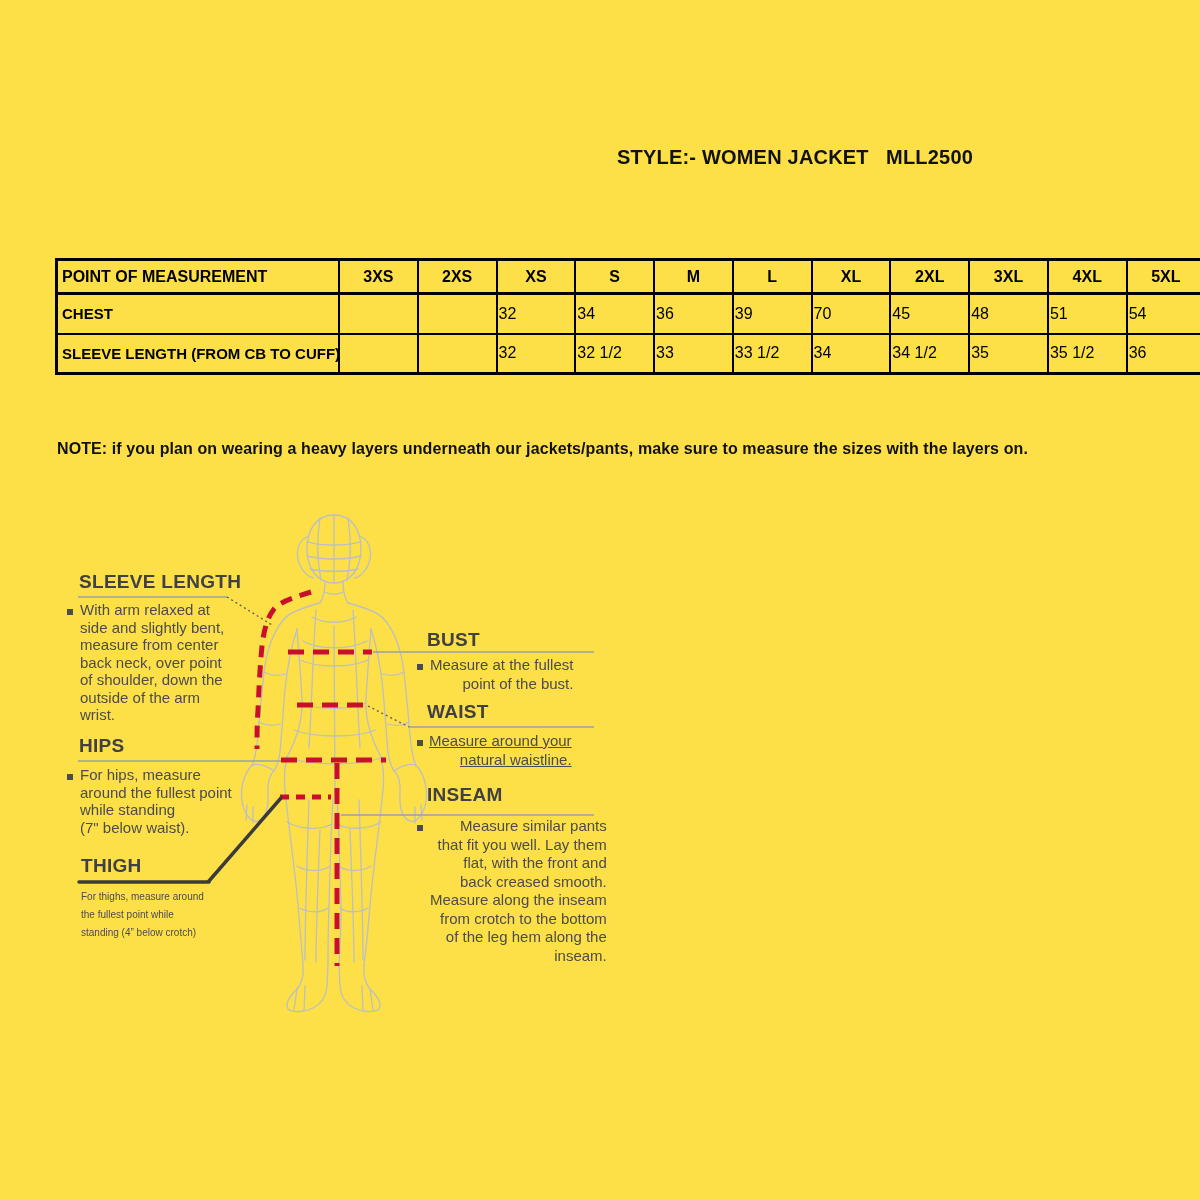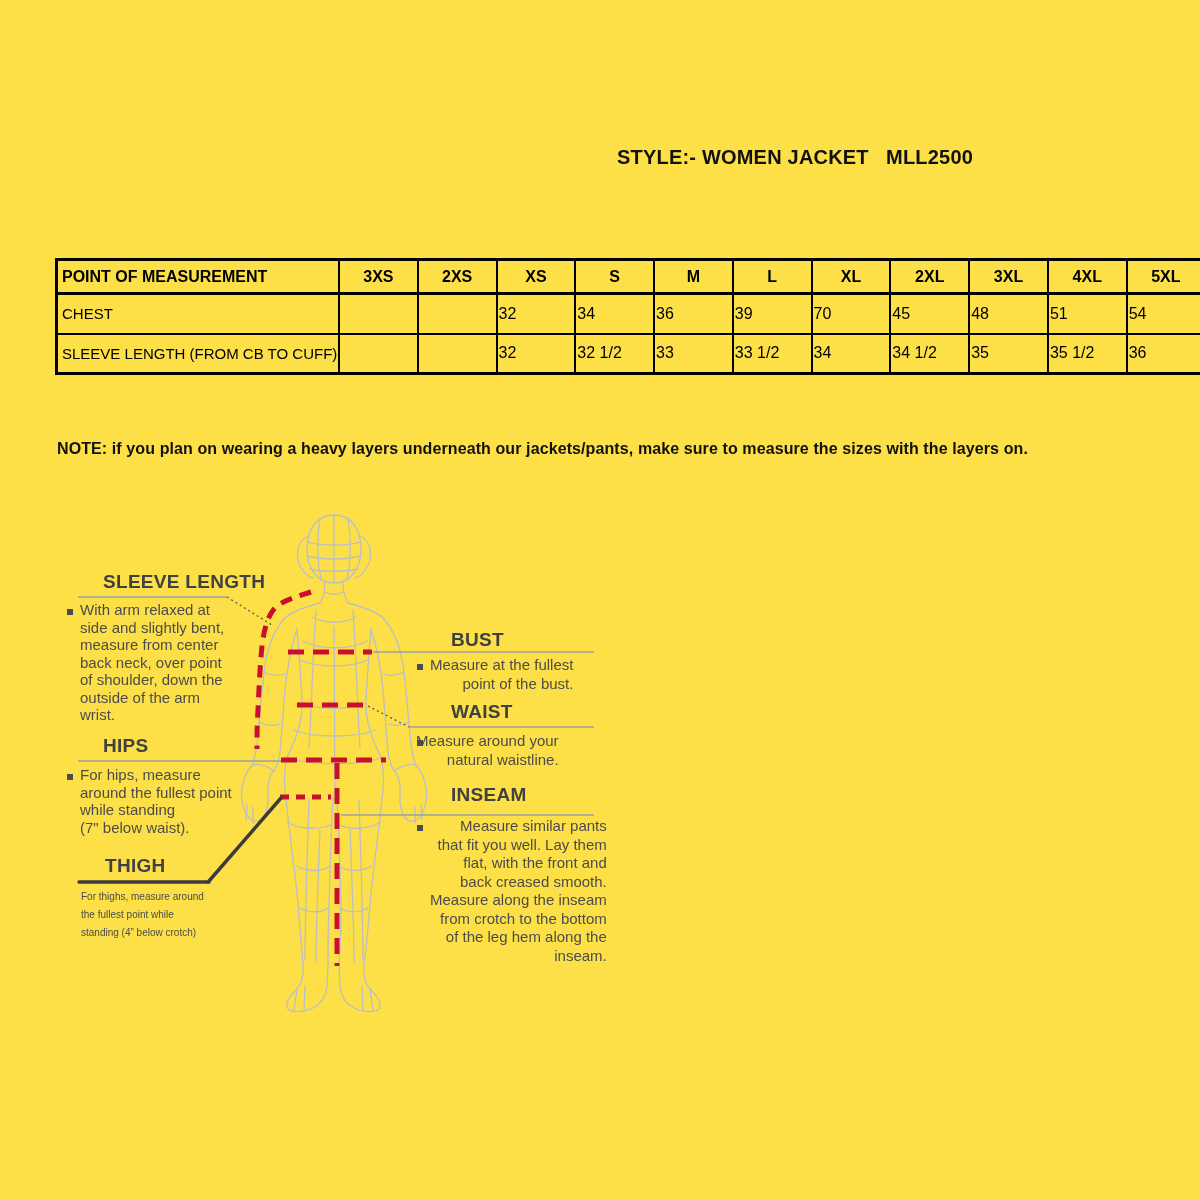--- a/index.html
+++ b/index.html
@@ -36,29 +36,29 @@
     color:#000;
     overflow:hidden;white-space:nowrap;
   }
   #size-table thead th{
     height:29px;font-size:16px;font-weight:bold;text-align:center;
     border-bottom:3px solid #000;
   }
   #size-table thead th.rowhead{text-align:left;padding-left:4px;}
   #size-table tbody tr{height:40px;}
   #size-table td{font-size:16px;font-weight:400;text-align:left;}
-  #size-table td.rowlabel{font-weight:normal;font-size:15px;padding-left:4px;}
+  #size-table td.rowlabel{font-weight:bold;font-size:15px;padding-left:4px;}
   #note-line{
     left:57px;top:440px;
     font-size:16px;font-weight:bold;color:var(--ink);
     letter-spacing:0.1px;white-space:pre;
   }
   
   .dg-heading{
-    font-size:19px;font-weight:bold;color:#414141;letter-spacing:0.3px;white-space:pre;margin-left:24px;
+    font-size:19px;font-weight:bold;color:#414141;letter-spacing:0.3px;white-space:pre;
   }
   .dg-body{
     font-size:15px;color:var(--body-ink);white-space:pre-line;
   }
   .lh-left{line-height:17.5px;}
   .lh-right{line-height:18.5px;text-align:right;}
   .lh-thigh{line-height:18.2px;font-size:10px;}
   .bullet{
     width:6px;height:6px;background:#4c4c4c;
   }
@@ -243,21 +243,21 @@
 the fullest point while
 standing (4” below crotch)</div>
 
     <div class="abs dg-heading" style="left:427px;top:629px;">BUST</div>
     <div class="abs bullet" style="left:417px;top:664px;"></div>
     <div class="abs dg-body lh-right" style="left:430px;top:656px;">Measure at the fullest
 point of the bust.</div>
 
     <div class="abs dg-heading" style="left:427px;top:701px;">WAIST</div>
     <div class="abs bullet" style="left:417px;top:740px;"></div>
-    <div class="abs dg-body lh-right" style="left:416px;top:732px;">Measure around your
+    <div class="abs dg-body lh-right" style="left:429px;top:732px;text-decoration:underline;">Measure around your
 natural waistline.</div>
 
     <div class="abs dg-heading" style="left:427px;top:784px;">INSEAM</div>
     <div class="abs bullet" style="left:417px;top:825px;"></div>
     <div class="abs dg-body lh-right" style="left:430px;top:817px;">Measure similar pants
 that fit you well. Lay them
 flat, with the front and
 back creased smooth.
 Measure along the inseam
 from crotch to the bottom

